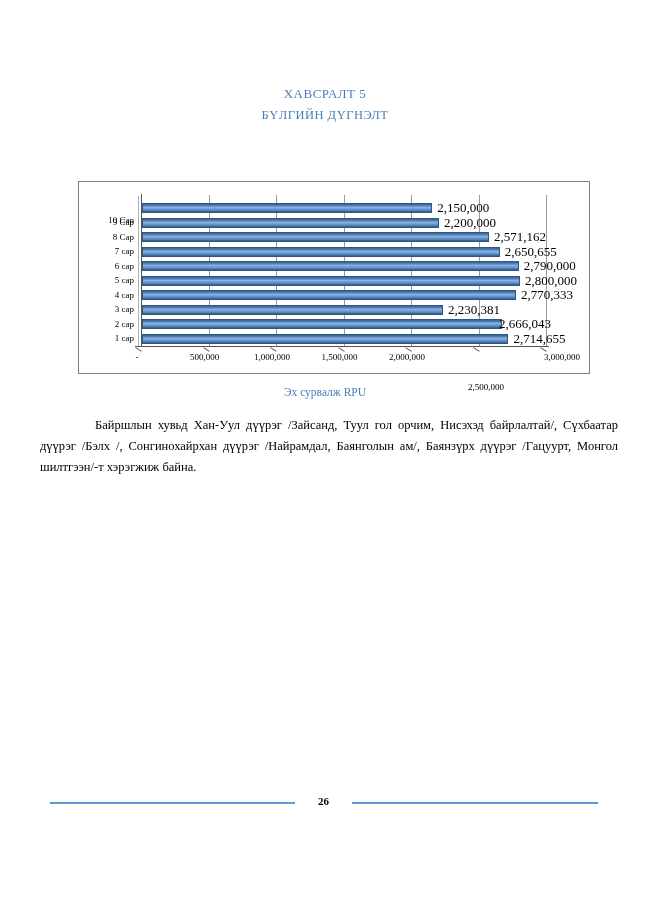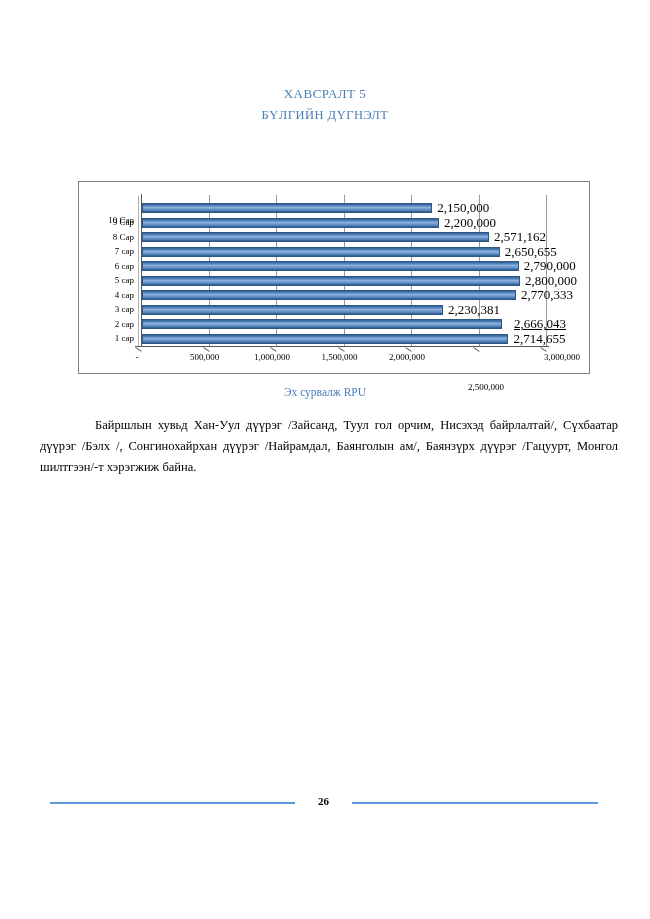--- a/index.html
+++ b/index.html
@@ -125,21 +125,21 @@
       <div class="bar" style="left: 63px; top: 93.75px; width: 378px;"></div>
       <div class="bar-value-label" style="left: 446px; top: 92.75px;">2,800,000</div>
       <div class="category-label" style="top: 106.8px;">4 сар</div>
       <div class="bar" style="left: 63px; top: 108.3px; width: 373.995px;"></div>
       <div class="bar-value-label" style="left: 441.995px; top: 107.3px;">2,770,333</div>
       <div class="category-label" style="top: 121.35px;">3 сар</div>
       <div class="bar" style="left: 63px; top: 122.85px; width: 301.101px;"></div>
       <div class="bar-value-label" style="left: 369.101px; top: 121.85px;">2,230,381</div>
       <div class="category-label" style="top: 135.9px;">2 сар</div>
       <div class="bar" style="left: 63px; top: 137.4px; width: 359.916px;"></div>
-      <div class="bar-value-label" style="left: 435px; top: 136.4px; text-decoration: underline;">2,666,043</div>
+      <div class="bar-value-label" style="left: 420px; top: 136.4px;">2,666,043</div>
       <div class="category-label" style="top: 150.45px;">1 сар</div>
       <div class="bar" style="left: 63px; top: 151.95px; width: 366.478px;"></div>
       <div class="bar-value-label" style="left: 434.478px; top: 150.95px;">2,714,655</div>
     </div>
 
   <div class="source-caption">Эх сурвалж RPU</div>
 
   <div class="para para2">Байршлын хувьд Хан-Уул дүүрэг /Зайсанд, Туул гол орчим, Нисэхэд байрлалтай/, Сүхбаатар дүүрэг /Бэлх /, Сонгинохайрхан дүүрэг /Найрамдал, Баянголын ам/, Баянзүрх дүүрэг /Гацуурт, Монгол шилтгээн/-т хэрэгжиж байна.</div>
 
   <div class="footer-line left"></div>

